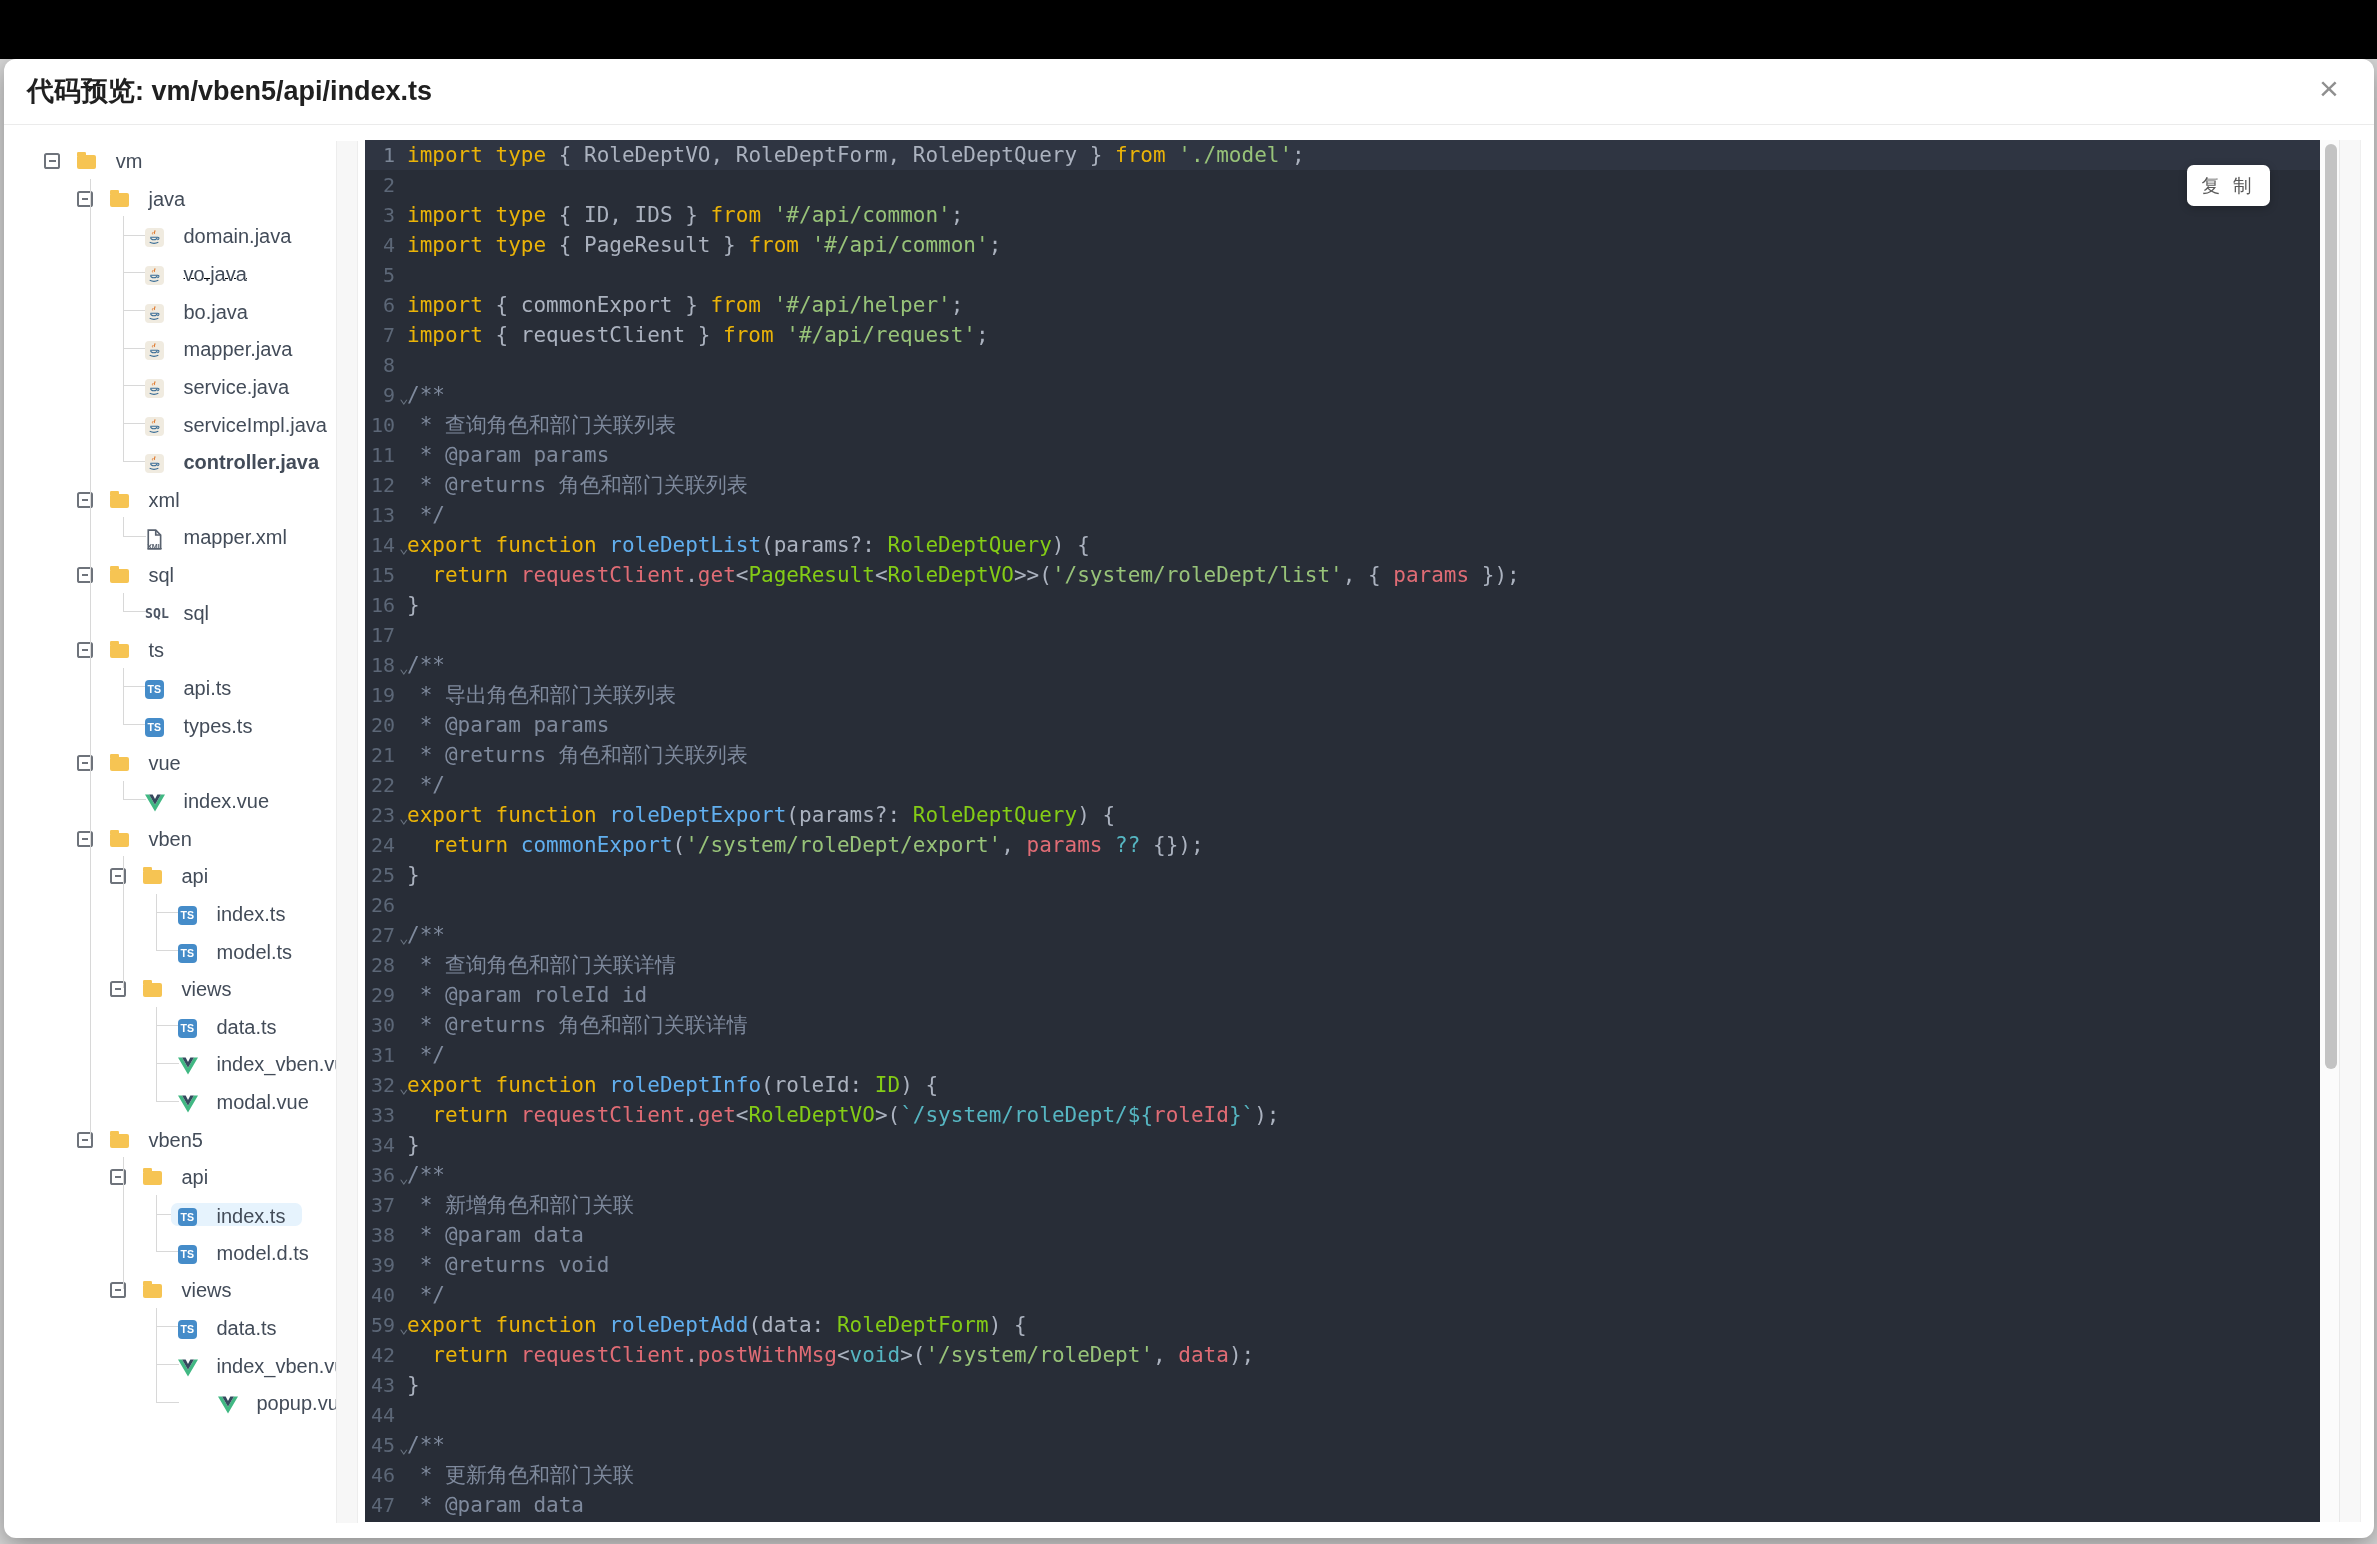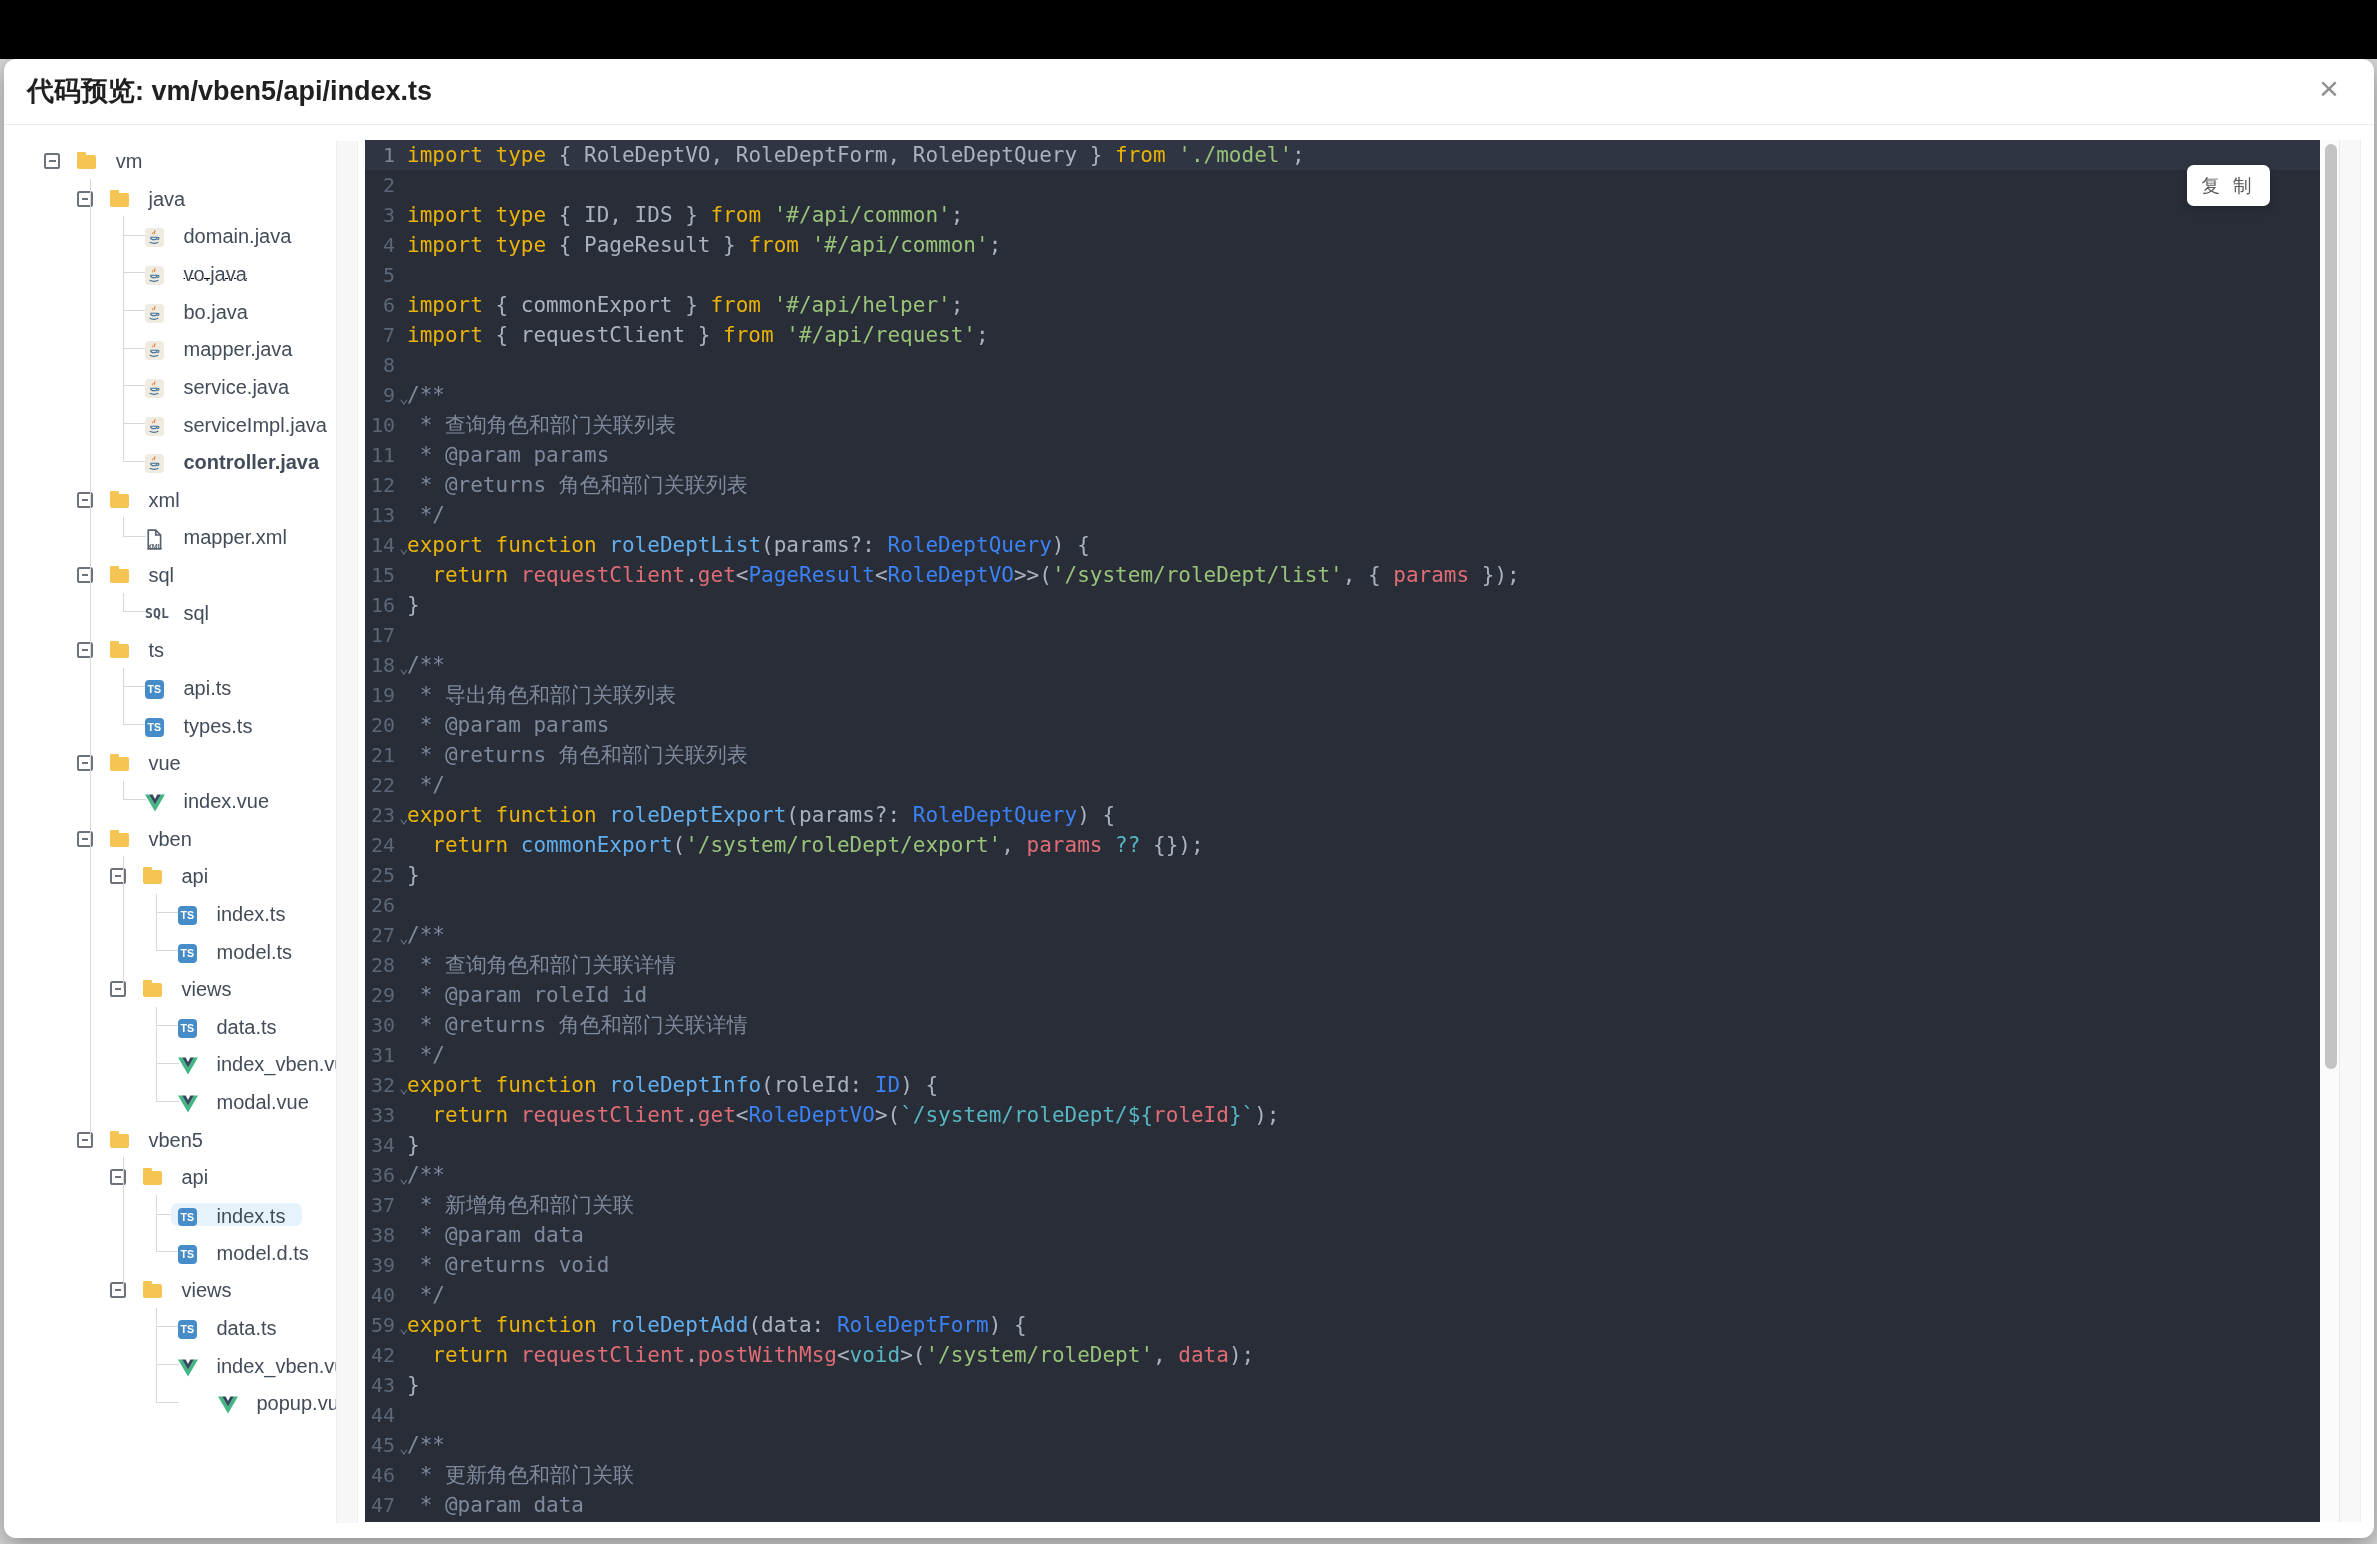--- a/index.html
+++ b/index.html
@@ -41,21 +41,21 @@
   
   .codewrap{position:absolute;left:361px;top:81px;width:1955px;height:1382px;background:#282d37;overflow:hidden;}
   .cl{position:relative;height:30px;line-height:30px;white-space:pre;
     font-family:"DejaVu Sans Mono",monospace;font-size:21px;}
   .cl.hl{background:#2f3542;}
   .cl .ln{position:absolute;left:0;top:0;width:30px;text-align:right;color:#5c6777;font-size:20px;}
   .cl.hl .ln{color:#7c8798;}
   .cl .fold{position:absolute;left:34px;top:2.6px;color:#68727f;font-size:16px;}
   .cl .src{display:block;margin-left:42px;}
   .tk-k{color:#eab308}.tk-d{color:#abb2bf}.tk-s{color:#98c379}.tk-c{color:#7f8a9d}
-  .tk-t{color:#3b82f6}.tk-f{color:#61afef}.tk-v{color:#e06c75}.tk-o{color:#56b6c2}
+  .tk-t{color:#84cc16}.tk-f{color:#61afef}.tk-v{color:#e06c75}.tk-o{color:#56b6c2}
   
   .copybtn{position:absolute;left:2183px;top:106px;width:83px;height:41px;background:#fff;border:none;
     border-radius:6.6px;box-shadow:0 2px 8px rgba(0,0,0,.22);font-size:18.5px;color:#595959;
     letter-spacing:4px;cursor:pointer;font-family:"Liberation Sans",sans-serif;}
   
   .vtrack1{position:absolute;left:2316px;top:81px;width:18.5px;height:1382px;background:#fbfbfb;}
   .vthumb{position:absolute;left:2321px;top:85px;width:12px;height:925px;background:#c3c3c3;border-radius:6px;}
   .vline{position:absolute;left:2335px;top:81px;width:1.3px;height:1382px;background:#e9e9e9;}
   .vtrack2{position:absolute;left:2336px;top:81px;width:20px;height:1382px;background:#f8f8f8;border-right:0.7px solid #efefef;}
 </style>

